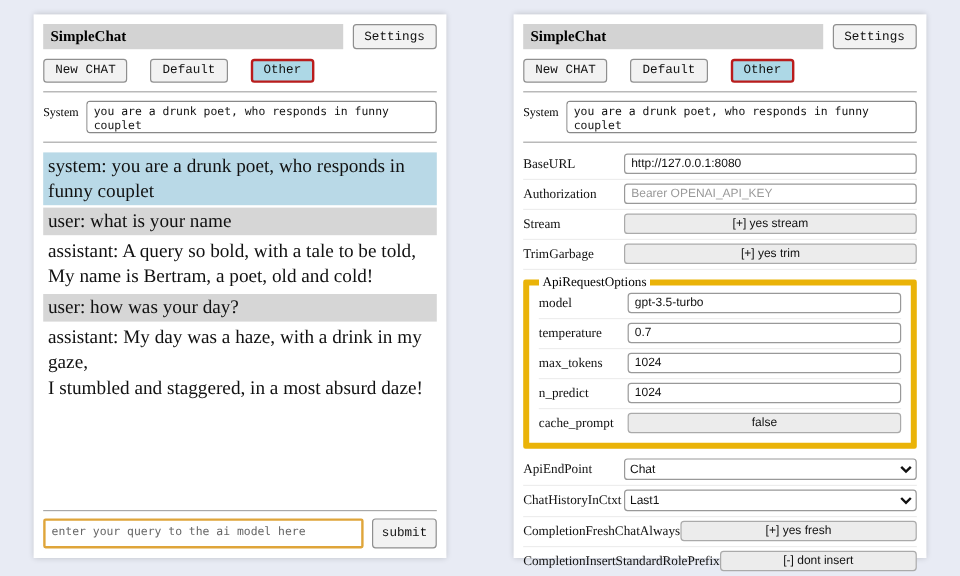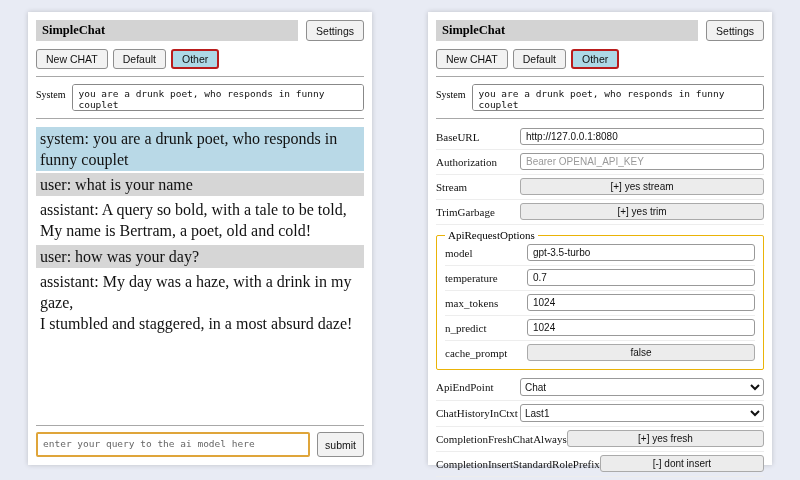--- a/index.html
+++ b/index.html
@@ -15,25 +15,25 @@
     padding:8px; display:flex; flex-direction:column;
     box-shadow:0 0 5px rgba(0,0,0,.18);
   }
   .topbar { display:flex; gap:8px; align-items:stretch; }
   .titlebar {
     flex:1; margin:0; background:#d3d3d3;
     font-size:12.5px; font-weight:bold; padding:3px 6px;
     font-family:"Liberation Serif", serif;
   }
   .btn {
-    font-family:Liberation Sans, sans-serif; font-size:10.5px;
+    font-family:Liberation Mono, monospace; font-size:10.5px;
     background:#f2f2f2; border:1px solid #8f8f8f; border-radius:3px;
     padding:2px 9px; color:#111; cursor:pointer; white-space:nowrap;
   }
-  .sessions { display:flex; gap:5px; margin-top:8px; }
+  .sessions { display:flex; gap:19px; margin-top:8px; }
   .btn.active { background:#add8e6; border:2px solid #b91c1c; }
   hr { border:none; border-top:1px solid #a8a8a8; margin:7px 0 6px; width:100%; }
   .system-row { display:flex; gap:7px; align-items:flex-start; margin-top:1px; }
   .system-row label { font-size:10px; padding-top:5px; }
   .system-row textarea {
     flex:1; height:27px; resize:none;
     font-family:"DejaVu Sans Mono", monospace; font-size:9.5px;
     border:1px solid #888; border-radius:3px; padding:3px 5px; color:#111;
   }
   .messages { margin-top:2px; }
@@ -62,21 +62,21 @@
   input.sctl::placeholder { color:#9a9a9a; opacity:1; }
   button.sbtn {
     font-family:"Liberation Sans", sans-serif; font-size:10px;
     background:#ececec; border:1px solid #aaa; border-radius:3px;
     padding:2px; height:17px; cursor:pointer; color:#111;
   }
   select.sctl {
     font-family:"Liberation Sans", sans-serif; font-size:10px;
     height:18px; border:1px solid #999; border-radius:3px; background:#fff; color:#111;
   }
-  fieldset { border:1px solid #eab308; border-radius:2px; margin:4px 0 5px; padding:0 8px 4px; }
+  fieldset { border:5px solid #eab308; border-radius:2px; margin:4px 0 5px; padding:0 8px 4px; }
   legend { font-size:11px; padding:0 3px; }
   fieldset .sctl { width:228px; }
   fieldset .srow:last-child { border-bottom:none; }
 </style>
 </head>
 <body>
 
 <div class="page">
 
   <section class="panel">

